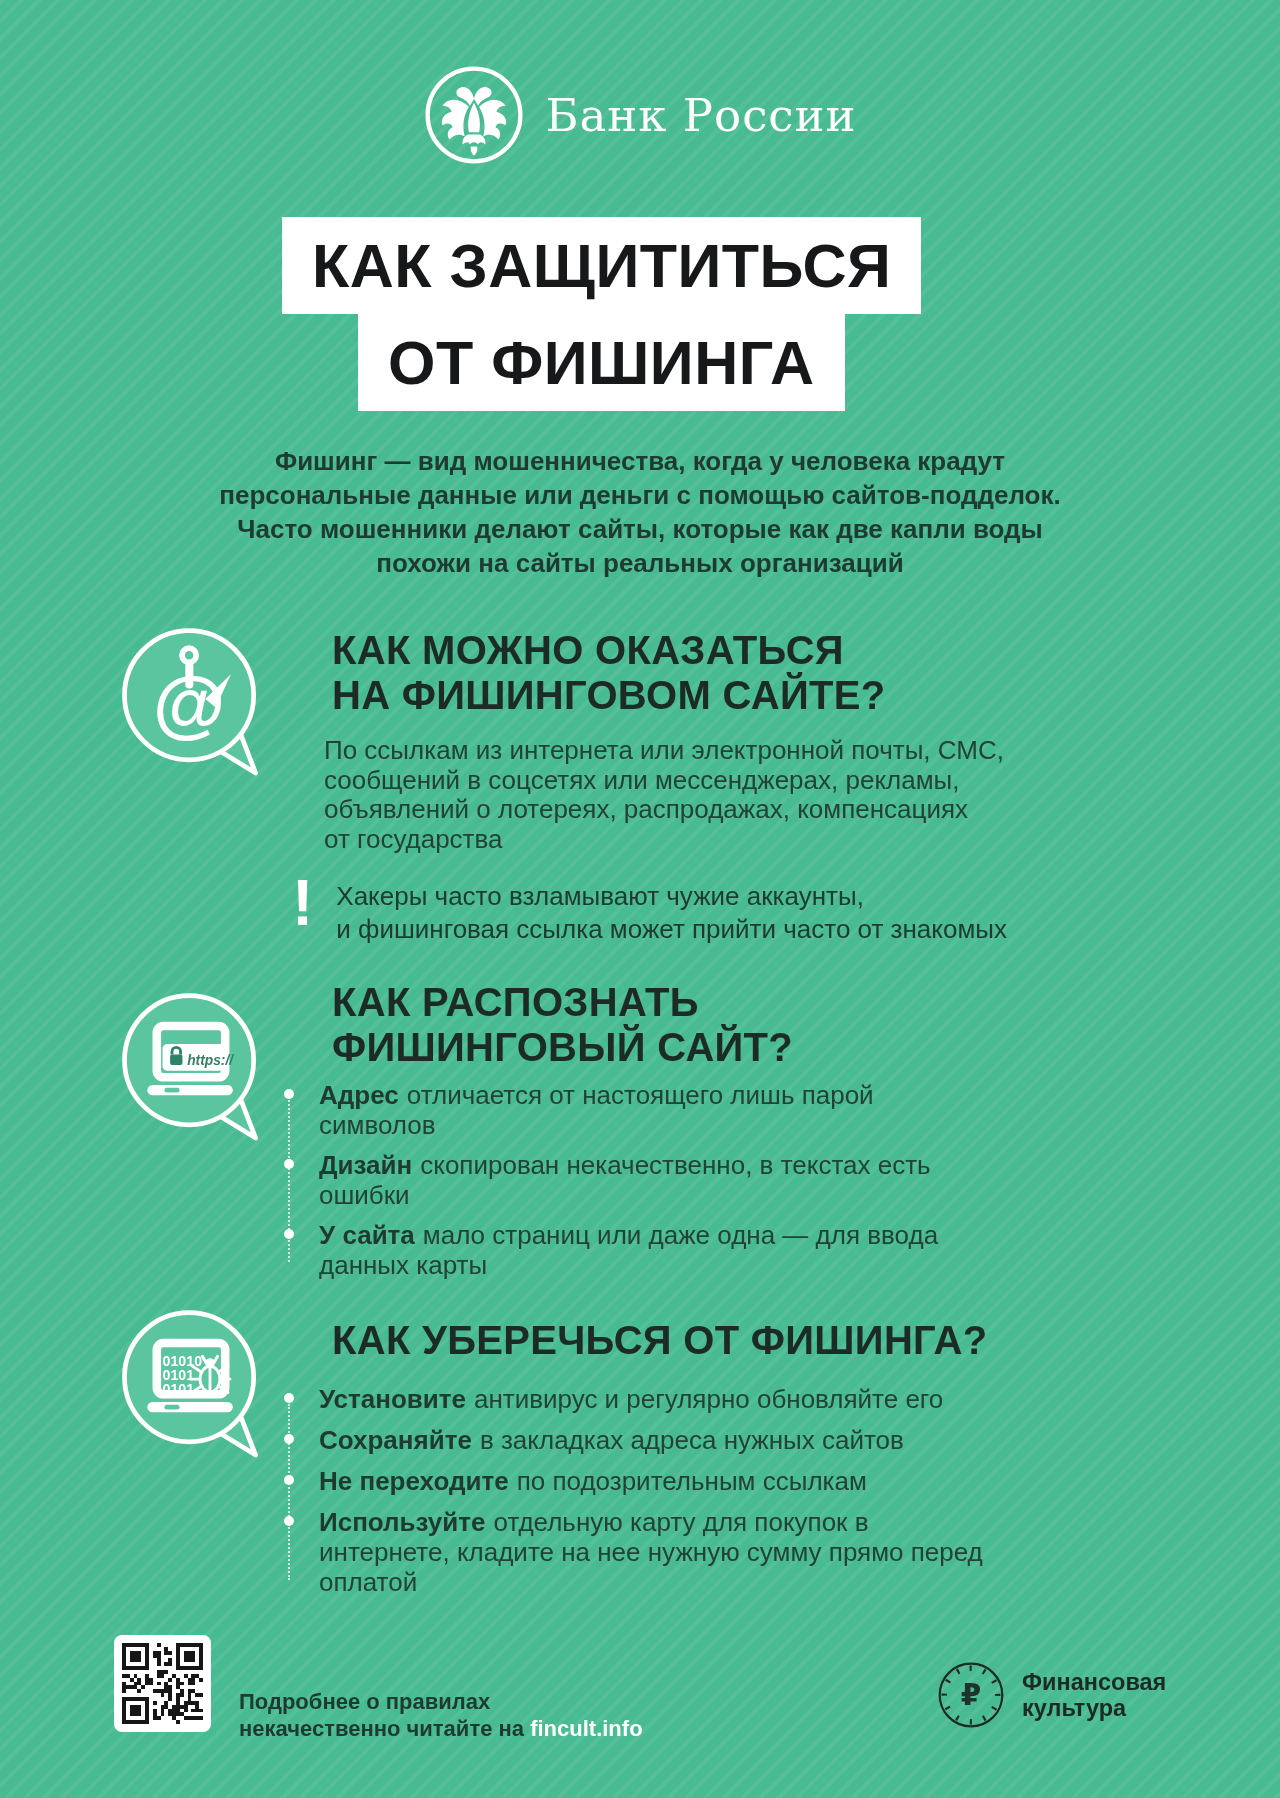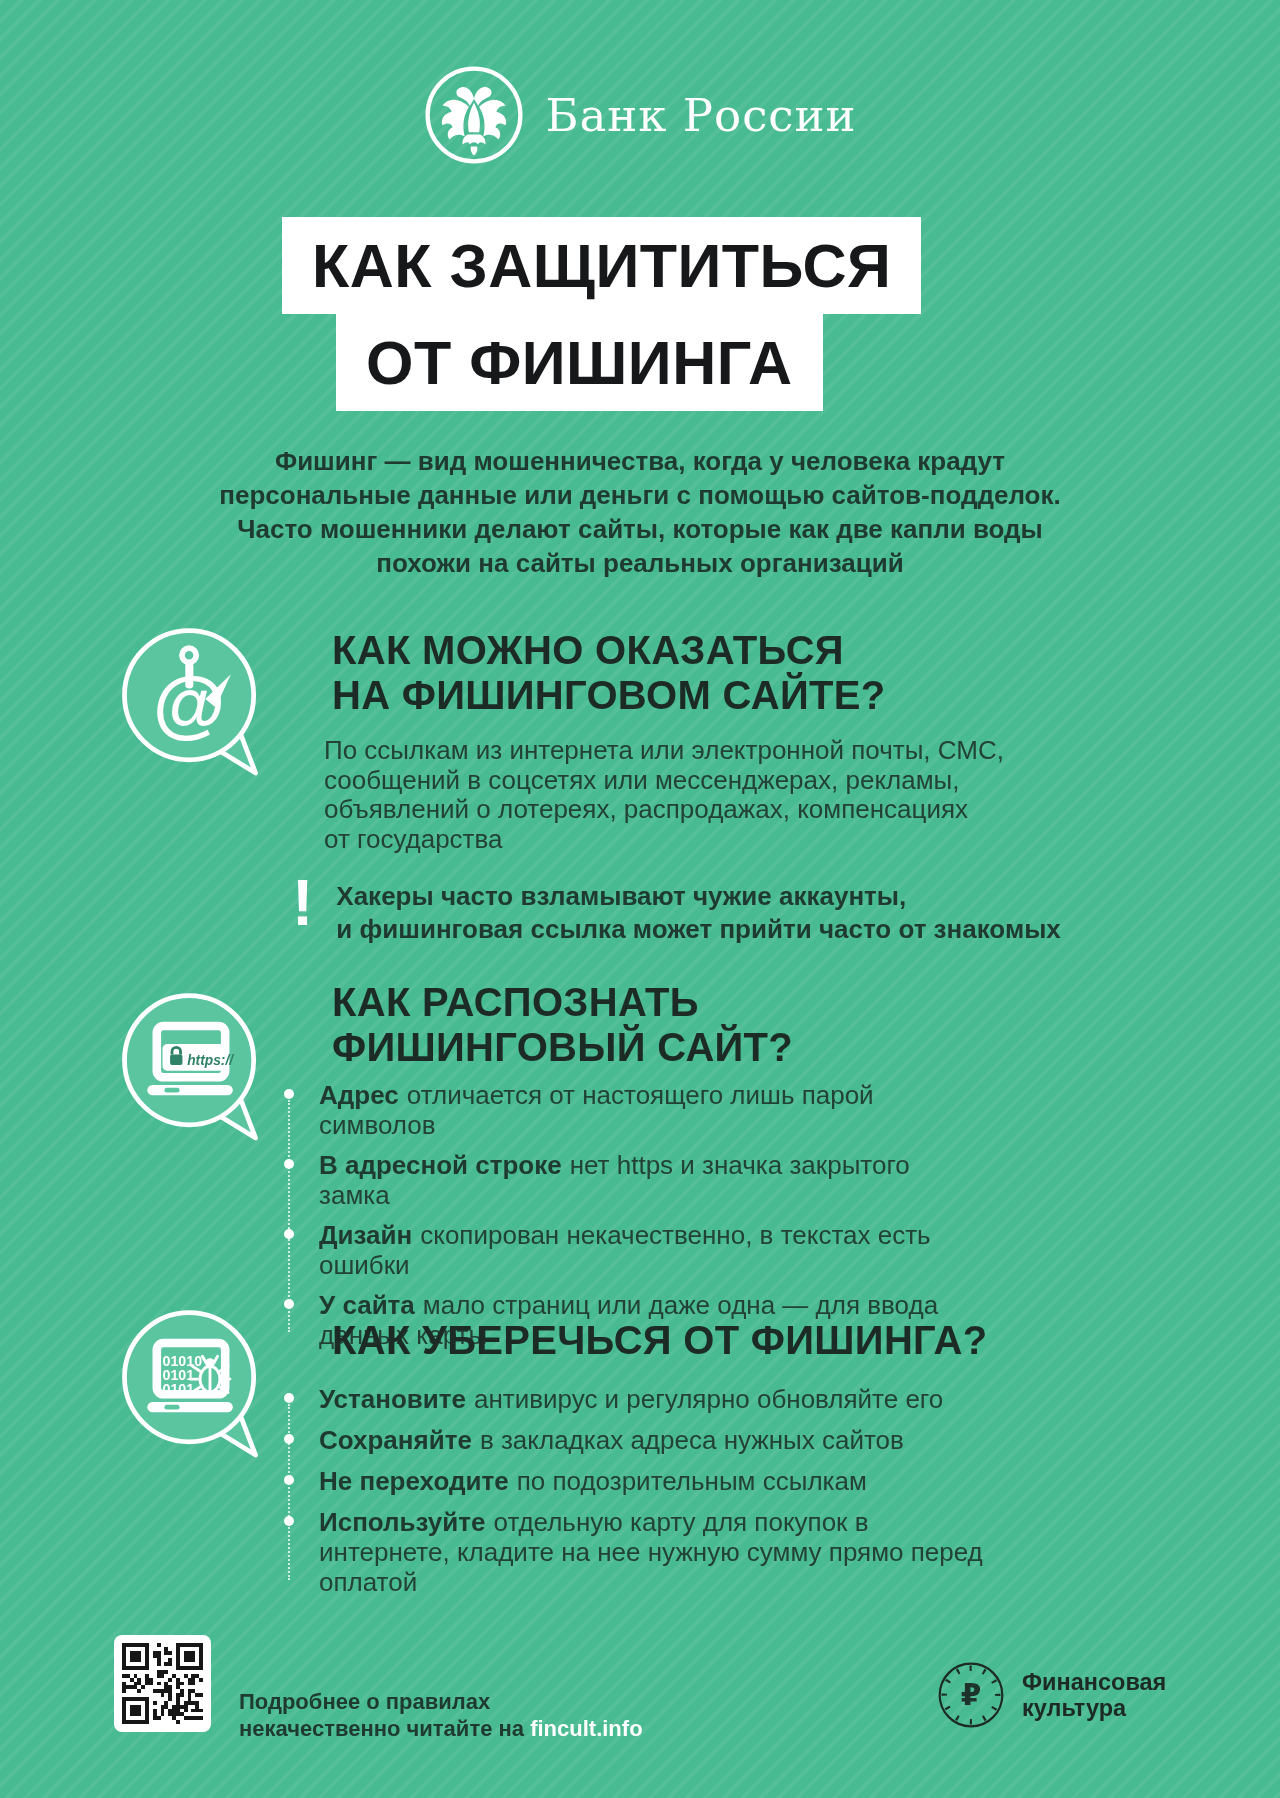--- a/index.html
+++ b/index.html
@@ -18,21 +18,21 @@
     display:flex; justify-content:center; align-items:center; gap:20px; }
   .brand svg { width:102px; height:102px; display:block; }
   .brand-name { font-family:"DejaVu Serif",serif; font-weight:400;
     font-size:45px; color:#fff; letter-spacing:1px; }
   
   .title-wrap { position:absolute; top:217px; left:282px; }
   .trow { line-height:0; }
   .tbox { display:inline-block; background:#fff; color:var(--title-ink,#16181a);
     font-weight:bold; font-size:61px; line-height:1.0; letter-spacing:.5px;
     padding:19px 30px 17px; white-space:nowrap; }
-  .tbox2 { margin-left:54px; }
+  .tbox2 { margin-left:76px; }
   
   .intro { position:absolute; top:444px; left:0; right:0; text-align:center;
     font-size:26px; font-weight:bold; color:var(--ink-strong,#1e3a31);
     line-height:34px; }
   
   .icon-bubble { position:absolute; left:115px; width:152px; height:152px; }
   .icon-bubble svg { width:152px; height:152px; display:block; overflow:visible; }
   .bubble-fill { fill:var(--bubble,#5bc5a0); }
   .bubble-stroke { stroke:#fff; }
   .ib-1 { top:623px; } .ib-2 { top:988px;font-style:italic; } .ib-3 { top:1305px;text-align:right; }
@@ -40,21 +40,21 @@
   .h2 { position:absolute; left:332px; font-size:40px; font-weight:bold;
     color:var(--heading-ink,#1c2b25); line-height:45px; letter-spacing:.3px; }
   .h2 div { white-space:nowrap; }
   .h2-1 { top:628px; } .h2-2 { top:980px; } .h2-3 { top:1318px; }
   
   .body-text { position:absolute; left:324px; top:736px; font-size:26px;
     line-height:29.5px; color:var(--ink,#224237); }
   
   .warning { position:absolute; left:292px; top:874px; display:flex; gap:23px; }
   .warning .mark { font-size:64px; line-height:.92; font-weight:bold; color:#fff; }
-  .warning .wtext { font-size:26px; font-weight:bold; line-height:33px;
+  .warning .wtext { font-size:26px; font-weight:normal; line-height:33px;
     color:var(--ink-strong,#1e3a31); padding-top:6px; }
   
   .bullets { position:absolute; left:284px; list-style:none; max-width:700px; }
   .bullets::before { content:""; position:absolute; left:4px; top:20px; bottom:28px;
     border-left:2px dotted rgba(255,255,255,.75); }
   .bullets li { position:relative; padding-left:35px; margin-bottom:10px;
     font-size:26px; line-height:30px; color:var(--ink,#224237); }
   .bullets li::before { content:""; position:absolute; left:0; top:9px;
     width:10px; height:10px; border-radius:50%; background:#fff; }
   .bullets .lead { font-weight:bold; color:var(--ink-strong,#1e3a31); margin-right:8px; }
@@ -151,21 +151,20 @@
       <text x="76" y="81" font-size="14.5" class="svgtext-green">https://</text>
     </svg>
   </div>
 
   <div class="h2 h2-2">
     <div>КАК РАСПОЗНАТЬ</div>
     <div>ФИШИНГОВЫЙ САЙТ?</div>
   </div>
   <ul class="bullets bl-2">
     <li><span class="lead">Адрес</span><span>отличается от настоящего лишь парой символов</span></li>
-    <li><span class="lead">В адресной строке</span><span>нет https и значка закрытого замка</span></li>
     <li><span class="lead">Дизайн</span><span>скопирован некачественно, в текстах есть ошибки</span></li>
     <li><span class="lead">У сайта</span><span>мало страниц или даже одна — для ввода данных карты</span></li>
   </ul>
 
   <div class="icon-bubble ib-3">
     <svg viewBox="0 0 160 160" aria-hidden="true">
       <polygon class="bubble-fill bubble-stroke" points="106,132 148,158 128,106" stroke-width="5" stroke-linejoin="round"></polygon>
       <circle class="bubble-fill bubble-stroke" cx="78" cy="76" r="68" stroke-width="5"></circle>
       <rect x="44" y="40" width="72" height="54" rx="7" fill="none" stroke="#fff" stroke-width="9"></rect>
       <rect x="34" y="102" width="90" height="11" rx="5.5" fill="#fff"></rect>

